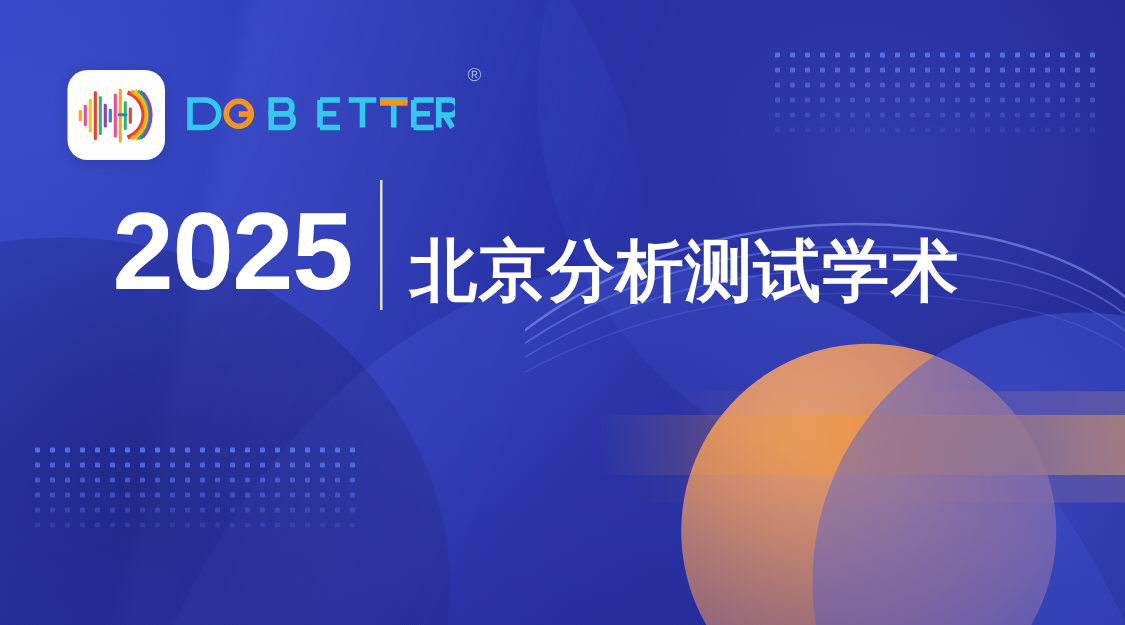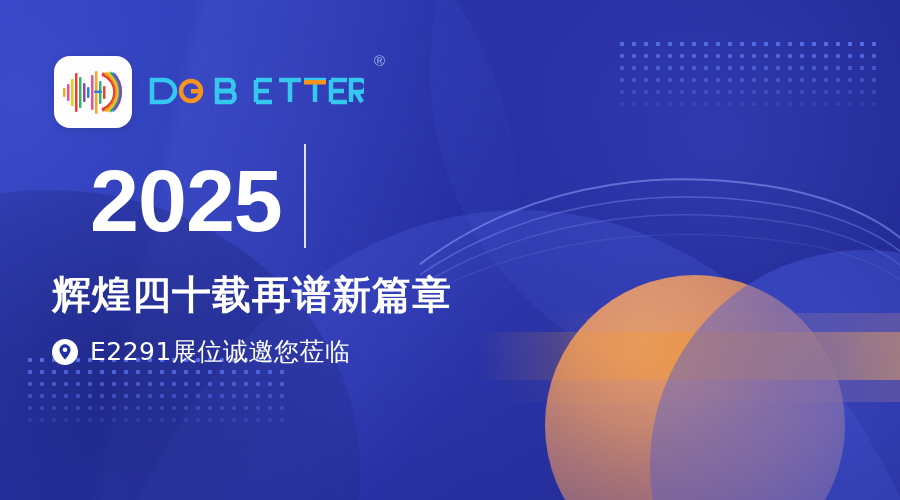--- a/index.html
+++ b/index.html
@@ -499,27 +499,19 @@
 
     </div>
 
     <span style="color:#9fb6e8;font-size:15px;align-self:flex-start;margin:-4px 0 0 -6px;">®</span>
   </div>
 
   <div class="headline">
     <div class="year">2025</div>
     <div class="divider"></div>
     <div class="title">
+      <span>北京分析测试学术</span>
     </div>
   </div>
 
-  <div class="slogan">辉煌四十载再谱新篇章</div>
-
-  <div class="booth">
-    <svg class="pin" viewBox="0 0 26 26">
-      <circle cx="13" cy="13" r="13" fill="#ffffff"></circle>
-      <path d="M13 5.2c-3.1 0-5.6 2.5-5.6 5.6 0 4 5.6 9.8 5.6 9.8s5.6-5.8 5.6-9.8c0-3.1-2.5-5.6-5.6-5.6z" fill="#2330a4"></path>
-      <circle cx="13" cy="10.8" r="2.3" fill="#ffffff"></circle>
-    </svg>
-    <div class="booth-text">E2291展位诚邀您莅临</div>
-  </div>
+
 
 </div>
 
 </body></html>

